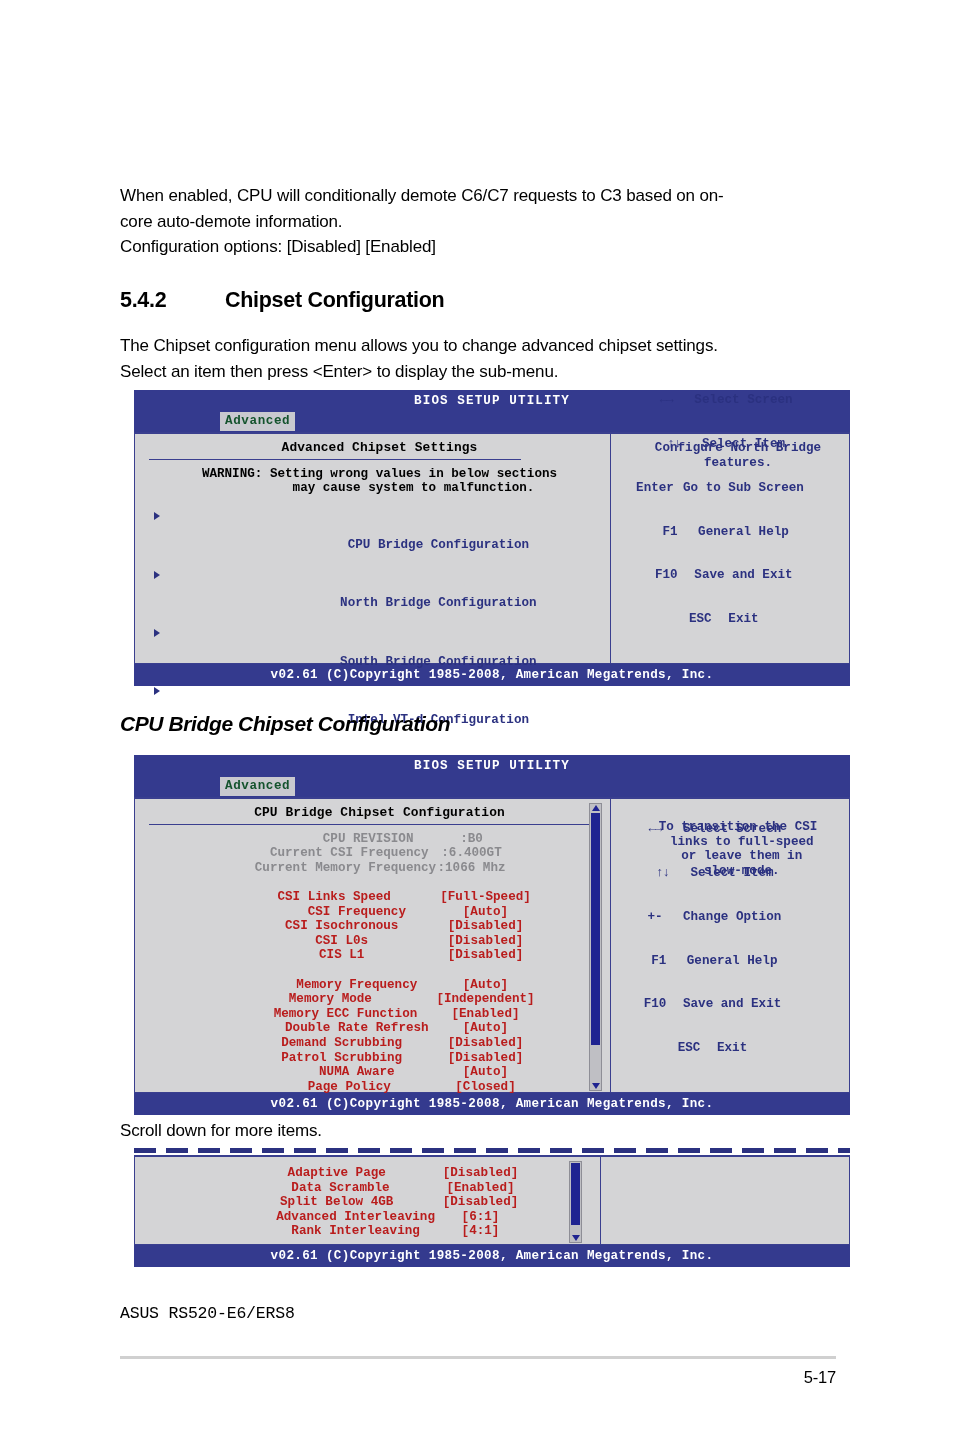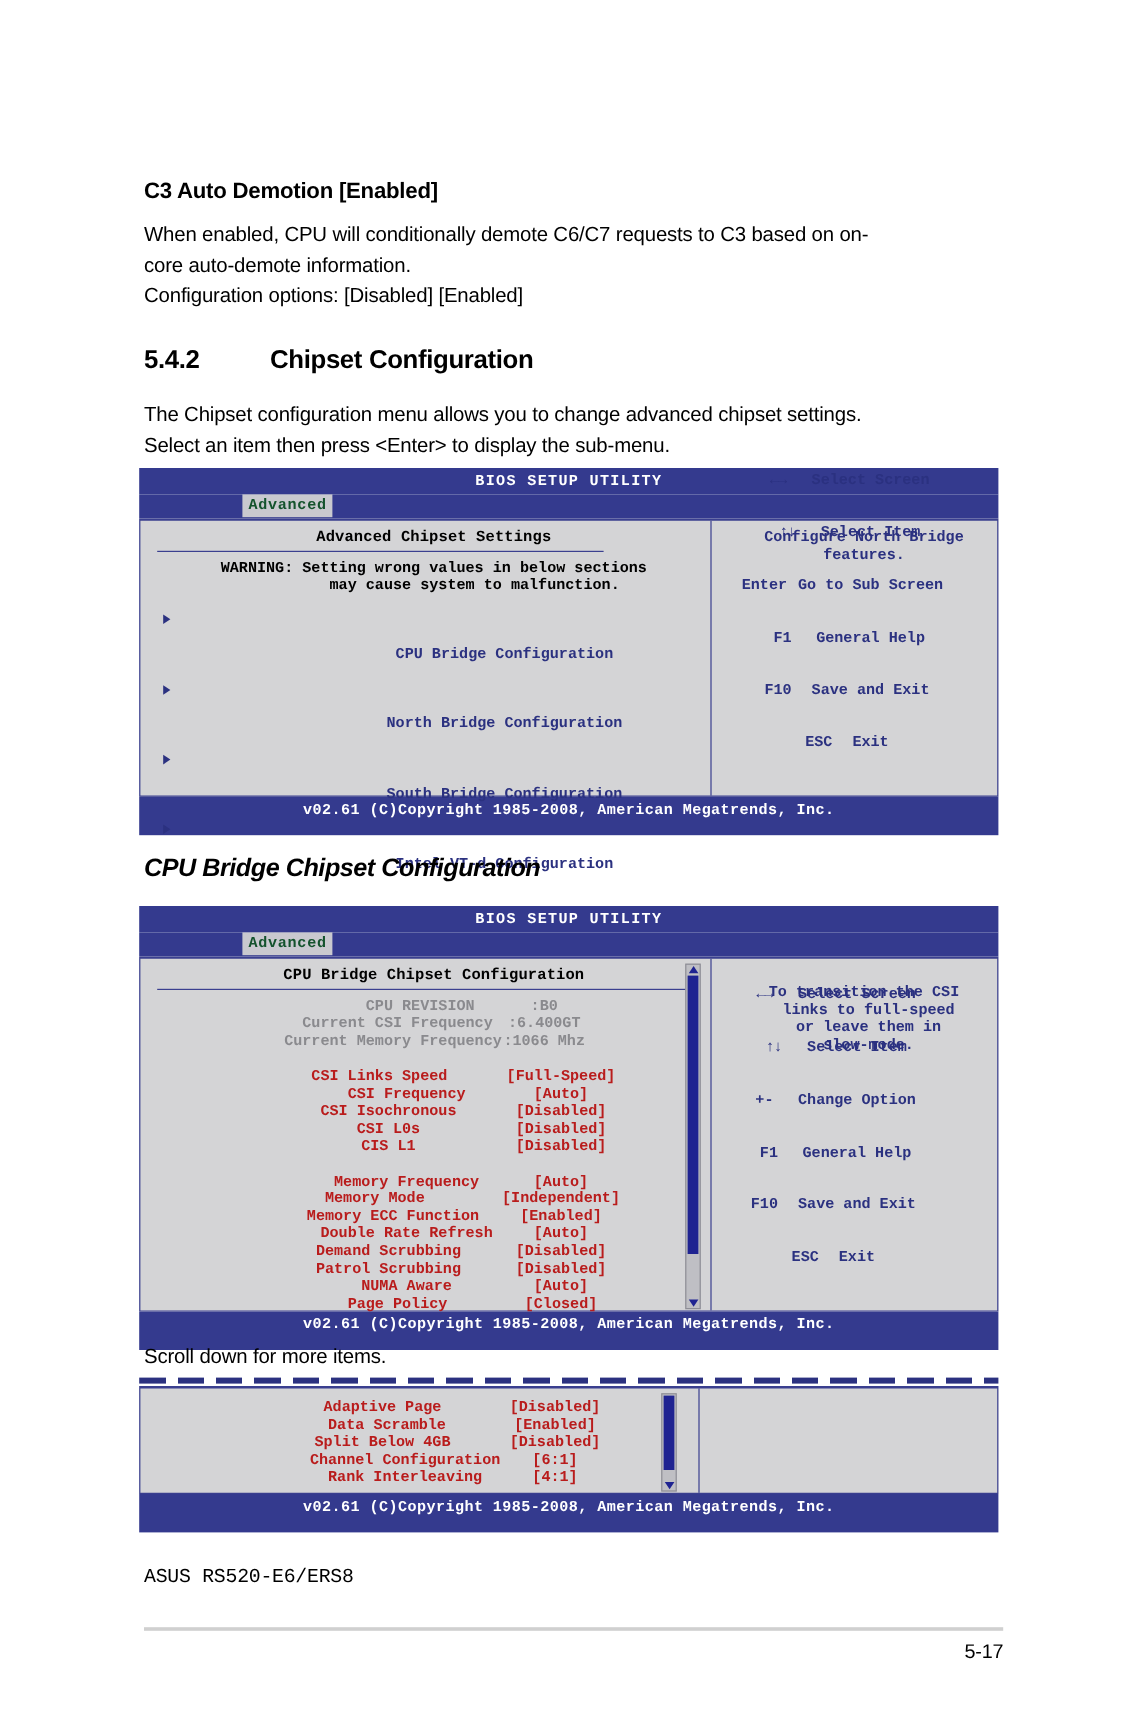--- a/index.html
+++ b/index.html
@@ -53,21 +53,21 @@
   .h-italic {
     font-size: 21px;
     font-weight: bold;
     font-style: italic;
     letter-spacing: -0.4px;
   }
 
   
   .bios {
     position: absolute;
-    left: 116px;
+    left: 134px;
     width: 716px;
     font-family: "Liberation Mono", monospace;
     font-size: 12.6px;
     line-height: 14.6px;
   }
 
   .bios-titlebar {
     background: #343a8e;
     color: #ffffff;
     height: 22px;
@@ -187,21 +187,21 @@
   .spacer-row { height: 14.6px; }
 
   .bios-footer {
     background: #343a8e;
     color: #ffffff;
     font-weight: bold;
     font-size: 12.6px;
     letter-spacing: 0.35px;
     text-align: center;
     padding: 4px 0 4px 0;
-    height: 32px;
+    height: 22px;
     box-sizing: border-box;
   }
 
   
   .sbar {
     position: absolute;
     width: 13px;
     background: #bfbfc4;
     border: 1px solid #8e8e96;
     box-sizing: border-box;
@@ -242,21 +242,20 @@
     position: absolute;
     font-size: 16.5px;
     letter-spacing: -0.2px;
   }
 </style>
 </head>
 <body>
 
 <div class="page">
 
-  <div class="prose h-bold" style="top:148px;">C3 Auto Demotion [Enabled]</div>
 
   <div class="prose body-text" style="top:183px;">
     <div>When enabled, CPU will conditionally demote C6/C7 requests to C3 based on on-</div>
     <div>core auto-demote information.</div>
     <div>Configuration options: [Disabled] [Enabled]</div>
   </div>
 
   <div class="prose h-section" style="top:288px;">
     <span class="num">5.4.2</span><span>Chipset Configuration</span>
   </div>
@@ -392,21 +391,21 @@
   <div class="bios" style="top:1146px;">
     <div style="position:relative; height:9px;">
       <div class="dashline" style="top:2px;"></div>
     </div>
 
     <div class="bios-body" style="height:90px;gap:36px;">
       <div class="bios-left" style="flex:0 0 466px; padding-top:9px;">
         <div class="set-row"><span class="lbl">Adaptive Page</span><span>[Disabled]</span></div>
         <div class="set-row"><span class="lbl">Data Scramble</span><span>[Enabled]</span></div>
         <div class="set-row"><span class="lbl">Split Below 4GB</span><span>[Disabled]</span></div>
-        <div class="set-row"><span class="lbl">Channel Configuration</span><span>[6:1]</span></div>
+        <div class="set-row"><span class="lbl">Advanced Interleaving</span><span>[6:1]</span></div>
         <div class="set-row"><span class="lbl">Rank Interleaving</span><span>[4:1]</span></div>
 
         <div class="sbar" style="right:18px; top:4px; height:82px;">
           <div class="thumb" style="top:1px; height:62px;"></div>
           <div class="sb-arrow sb-dn"></div>
         </div>
       </div>
       <div class="bios-right"></div>
     </div>
 

